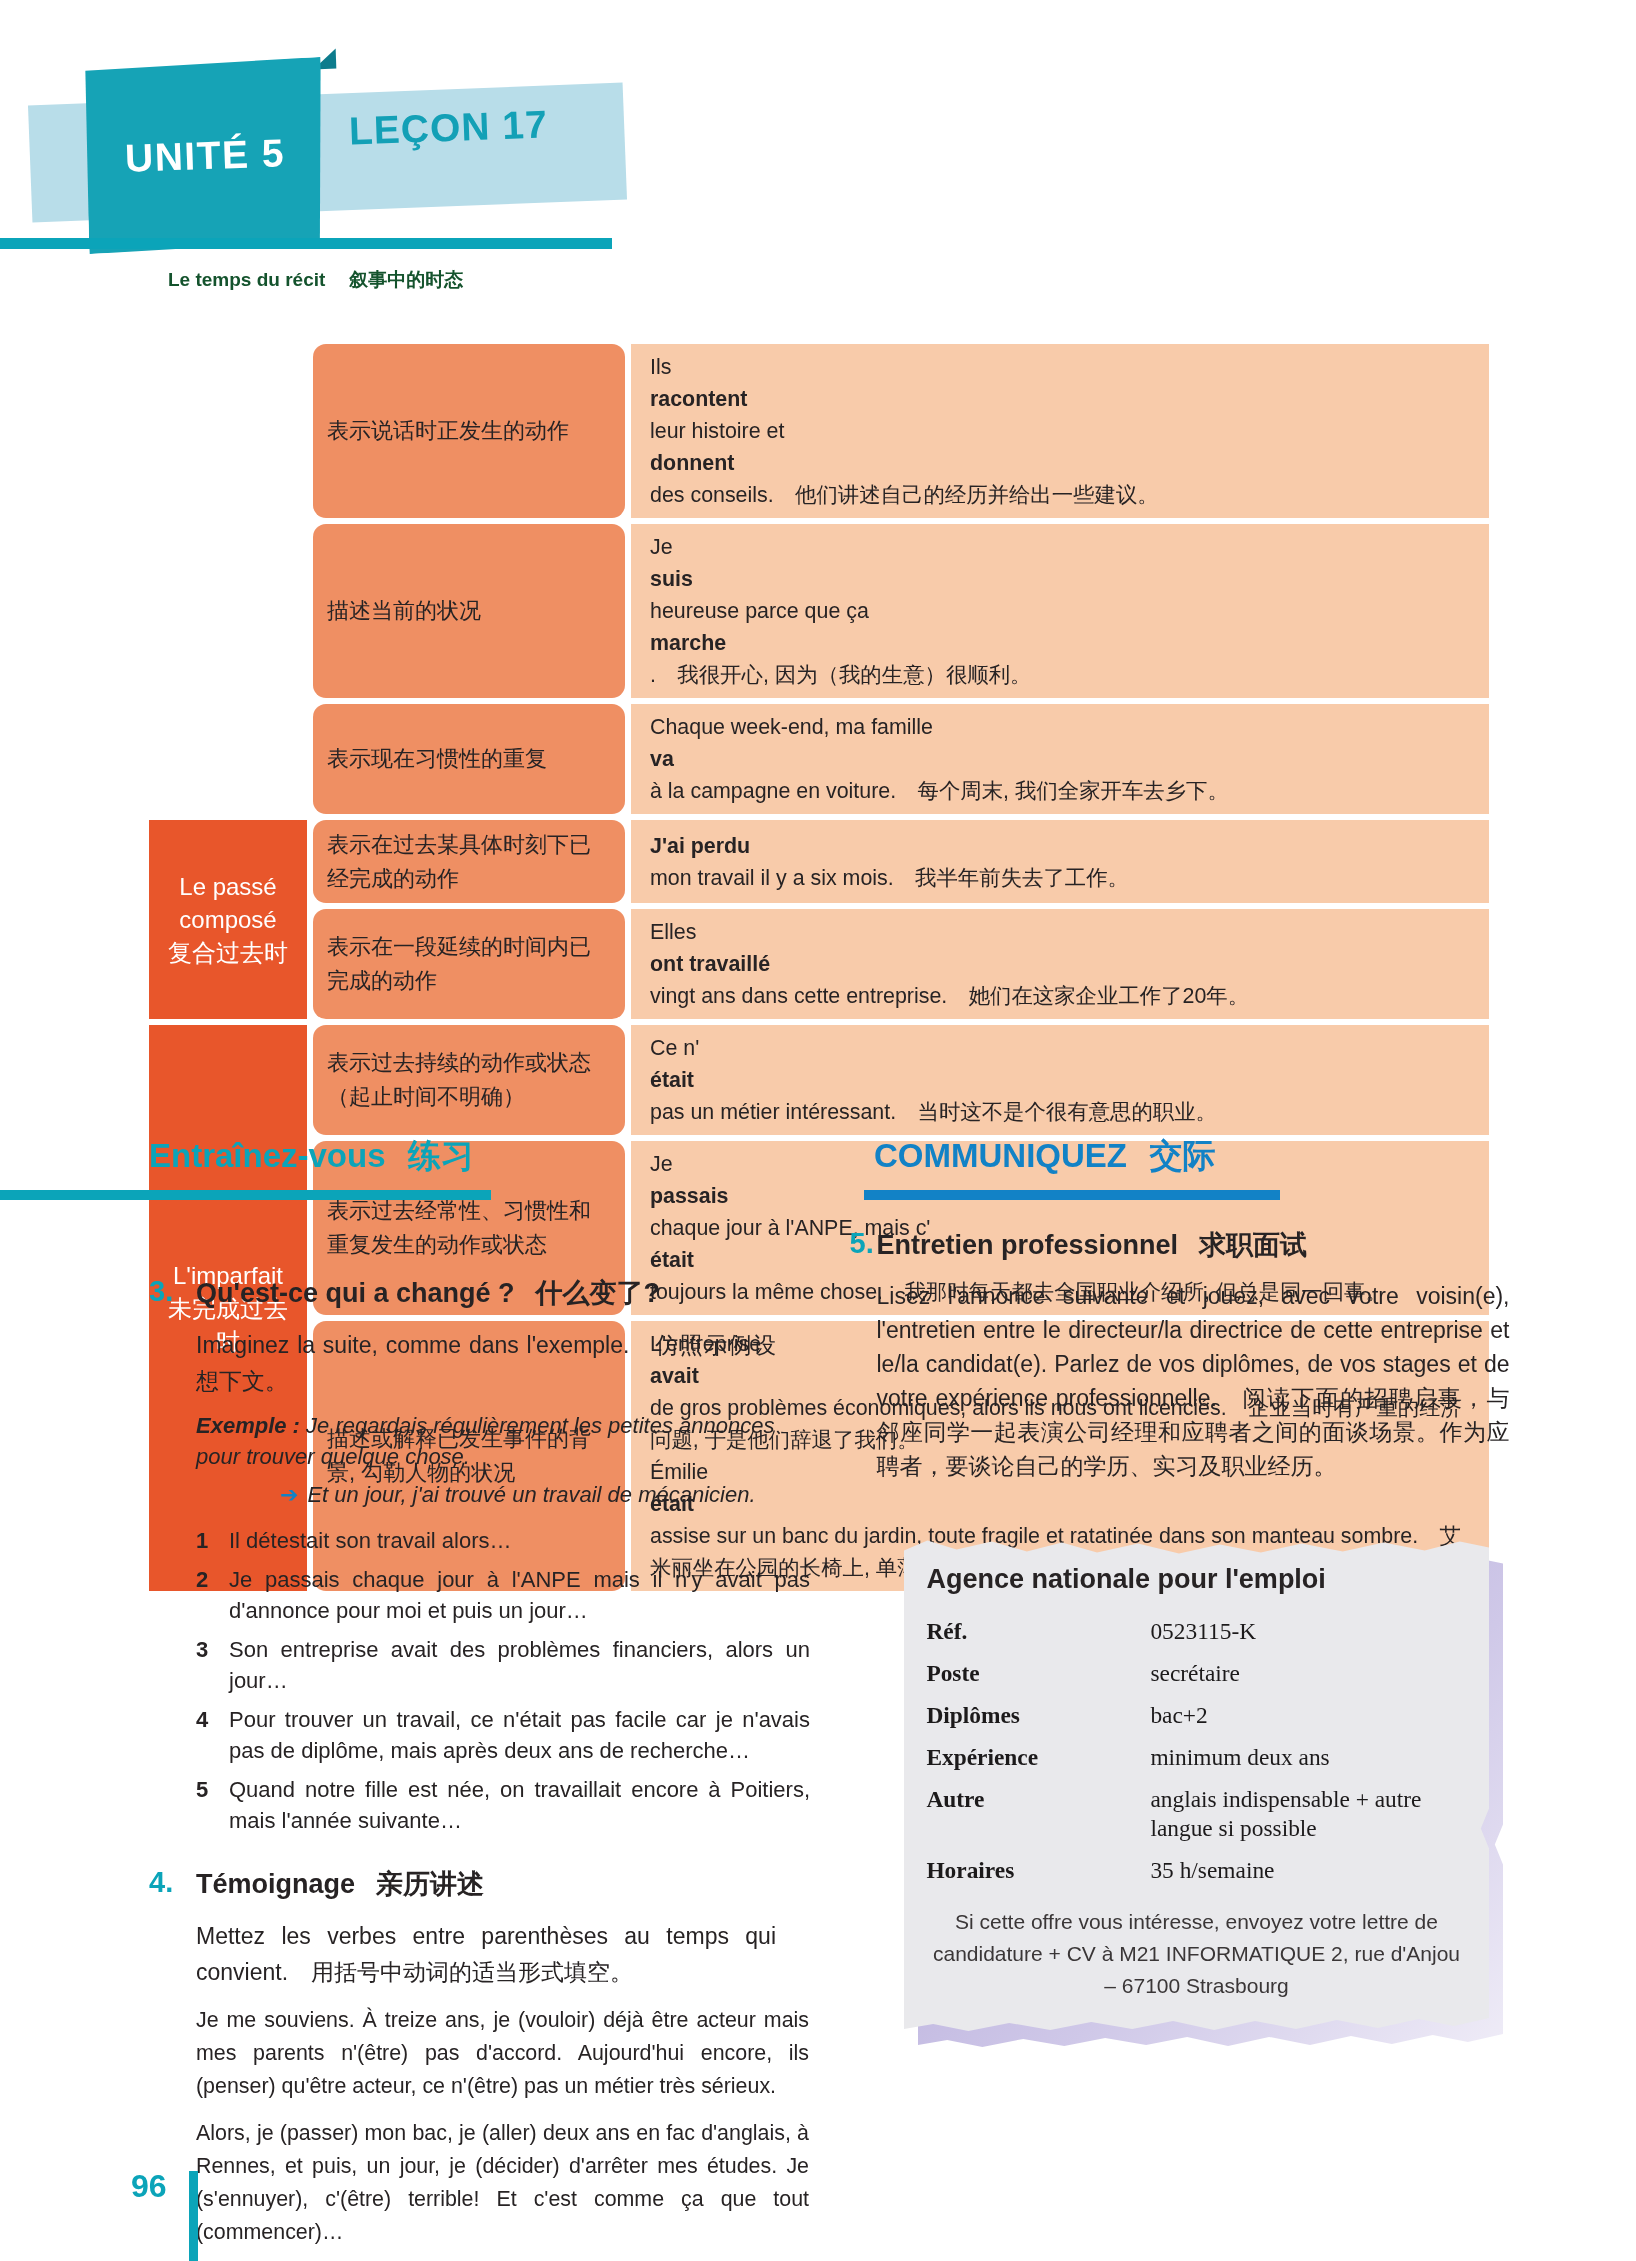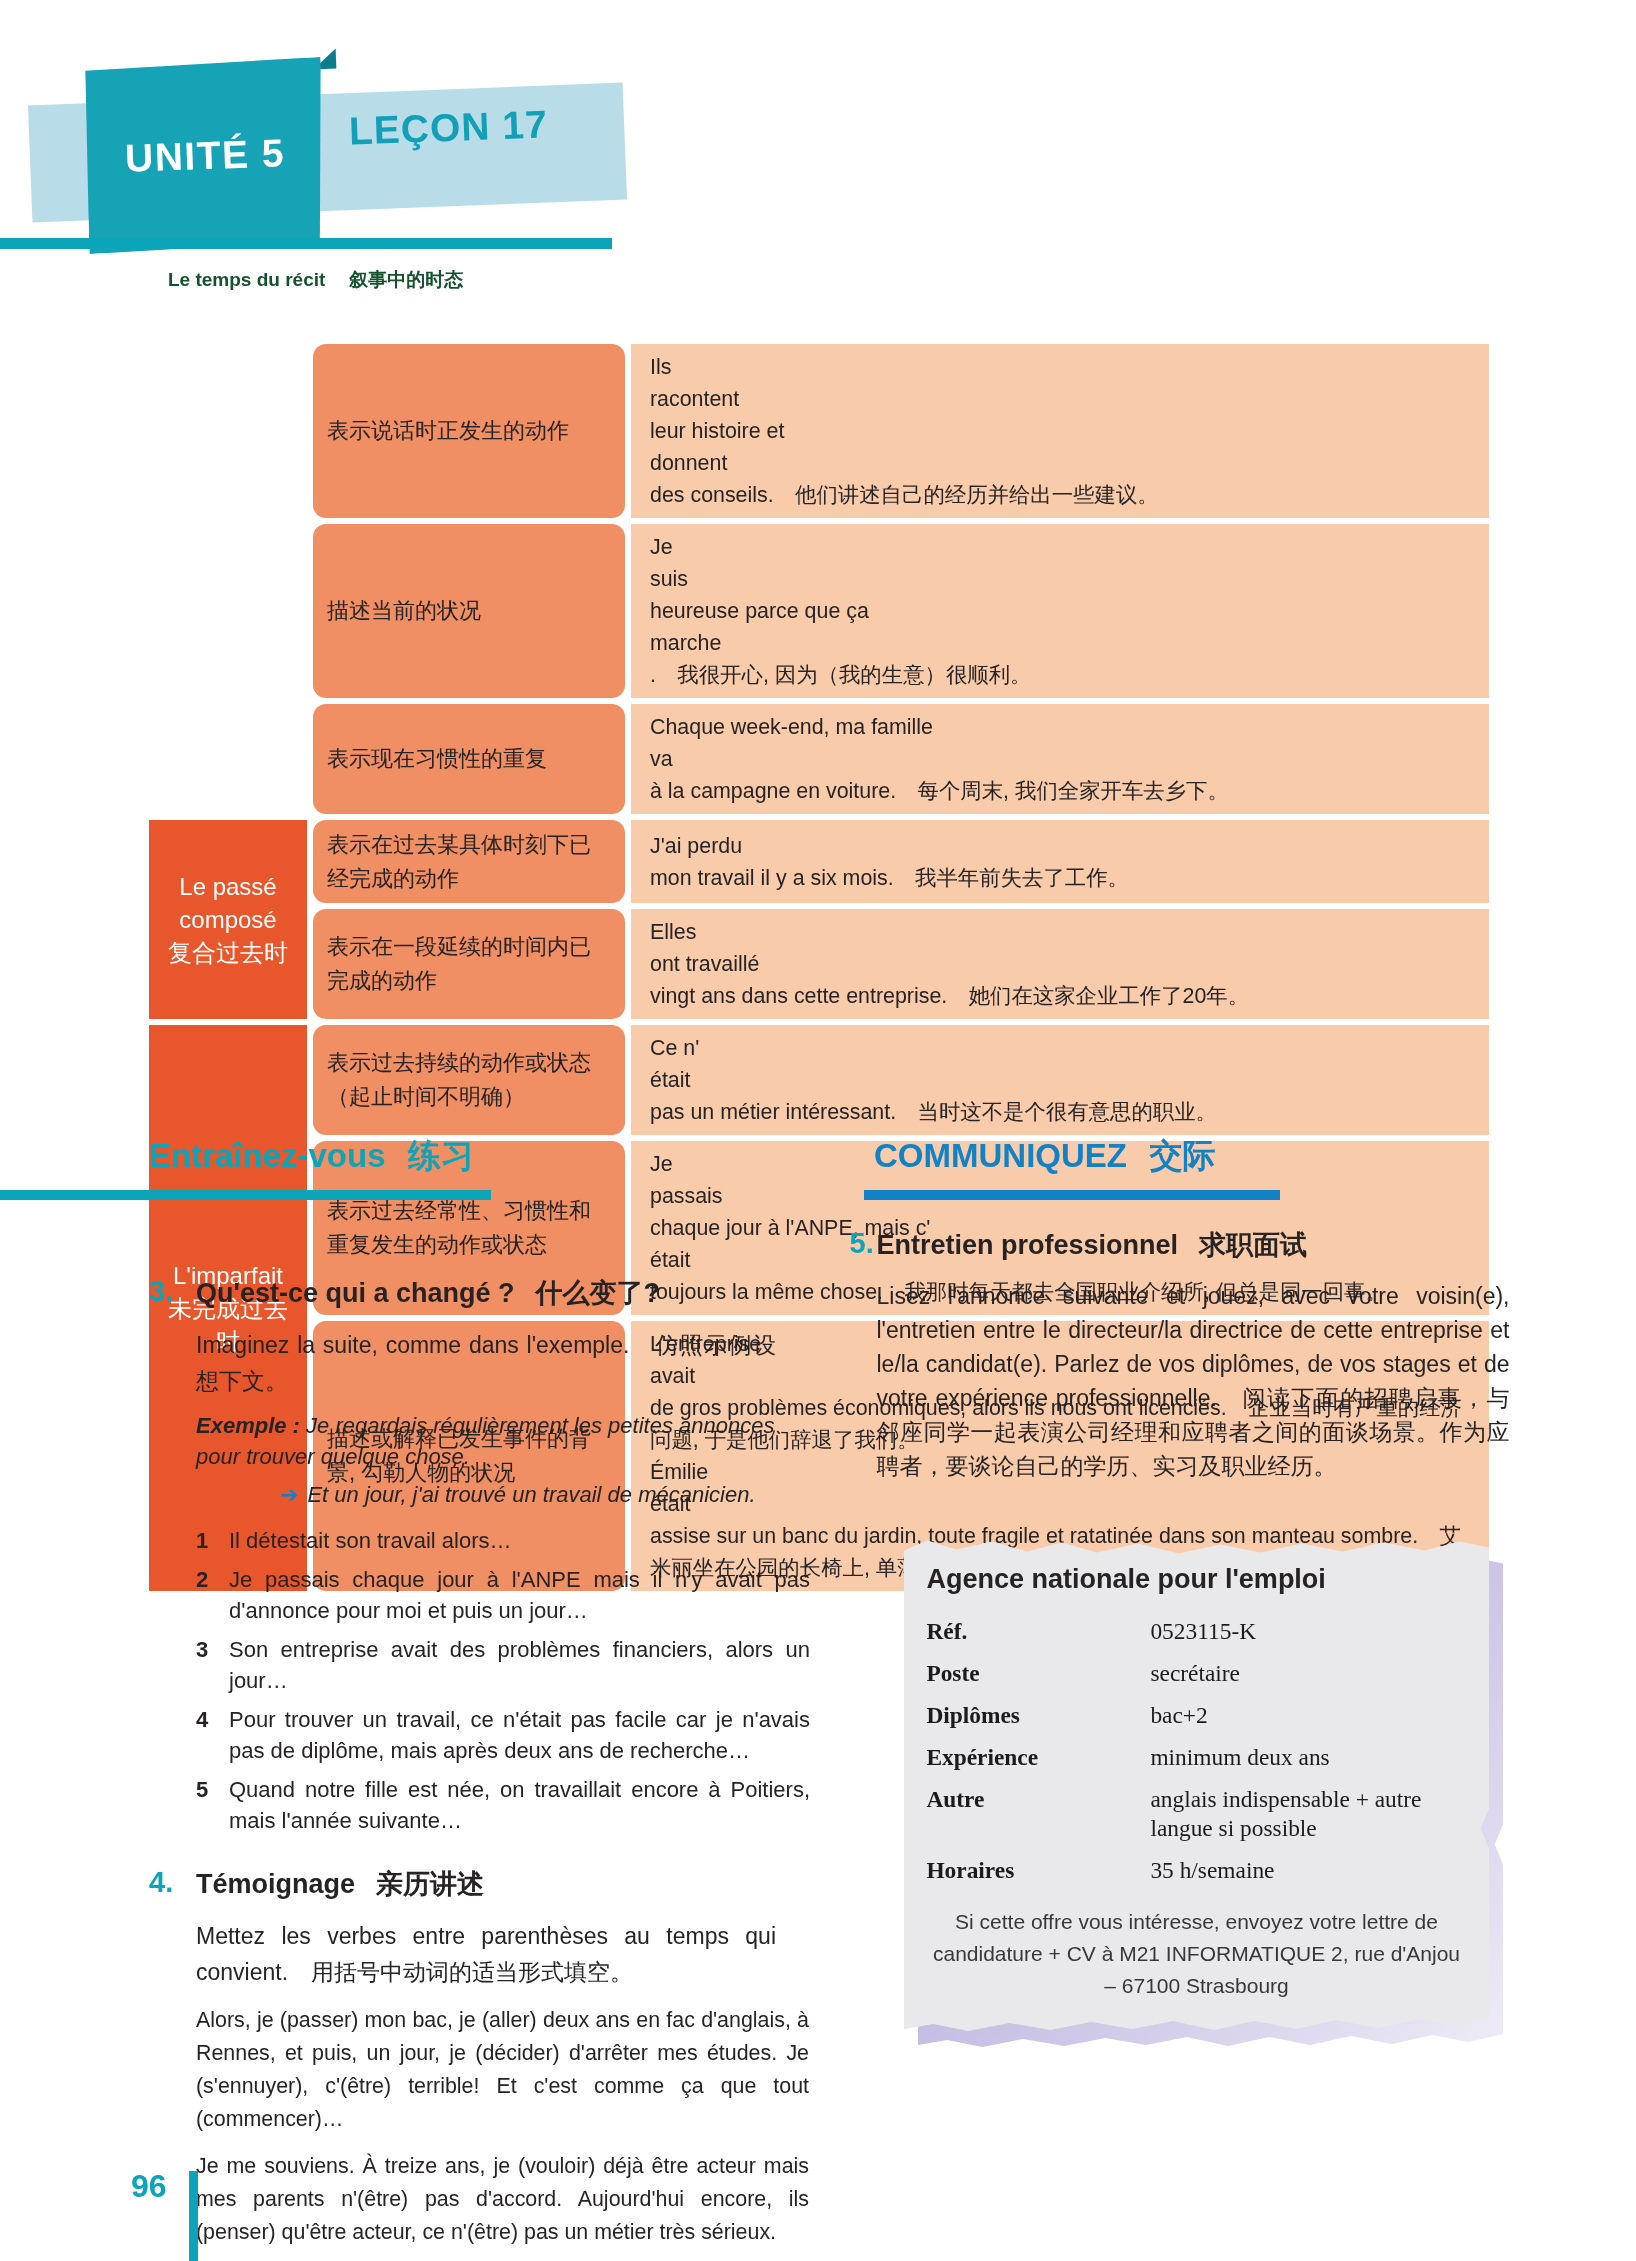--- a/index.html
+++ b/index.html
@@ -34,21 +34,21 @@
                                  minmax(83px,auto) minmax(78px,auto) minmax(76px,auto)
                                  minmax(75px,auto) minmax(144px,auto);
               gap:6px;background:#ffffff;}
   .tense{background:#e8562b;color:#ffffff;display:flex;flex-direction:column;justify-content:center;
          align-items:center;text-align:center;font-size:24px;line-height:33px;padding:6px 10px;grid-column:1;}
   .t1{grid-row:1 / span 3;} .t2{grid-row:4 / span 2;text-align:center;} .t3{grid-row:6 / span 3;}
   .desc{background:#ef8f63;color:#272324;font-size:22px;line-height:34px;padding:7px 14px;
         display:flex;align-items:center;grid-column:2;border-radius:13px;}
   .exm{background:#f8cbaa;color:#272324;font-size:21.4px;line-height:32px;padding:7px 19px 7px 19px;
        display:flex;flex-direction:column;justify-content:center;grid-column:3;}
-  .exm b{font-weight:400;}
+  .exm b{font-weight:700;}
   .r1{grid-row:1}.r2{grid-row:2}.r3{grid-row:3}.r4{grid-row:4}
   .r5{grid-row:5}.r6{grid-row:6}.r7{grid-row:7}.r8{grid-row:8}
 
   
   .col-left{position:absolute;left:0;top:1121px;width:827px;}
   .col-right{position:absolute;left:847px;top:1121px;width:790px;}
 
   .sec-head{margin:12.5px 0 0 149px;font-size:33px;font-weight:700;color:#0ba4b9;}
   .sec-head .zh{margin-left:22.4px;}
   .sec-head.blue, .sec-head.blue .zh{color:#1282c6;margin-left:27px;}
@@ -182,22 +182,22 @@
           </li>
       </ol>
     </div>
 
     <div class="exercise ex4">
       <span class="ex-num">4.</span>
       <div class="ex-head">
         <span>Témoignage</span><span class="zh">亲历讲述</span>
       </div>
       <p class="instruction">Mettez les verbes entre parenthèses au temps qui convient.　用括号中动词的适当形式填空。</p>
+      <p class="ex-para">Je me souviens. À treize ans, je (vouloir) déjà être acteur mais mes parents n'(être) pas d'accord. Aujourd'hui encore, ils (penser) qu'être acteur, ce n'(être) pas un métier très sérieux.</p>
       <p class="ex-para">Alors, je (passer) mon bac, je (aller) deux ans en fac d'anglais, à Rennes, et puis, un jour, je (décider) d'arrêter mes études. Je (s'ennuyer), c'(être) terrible! Et c'est comme ça que tout (commencer)…</p>
-      <p class="ex-para">Je me souviens. À treize ans, je (vouloir) déjà être acteur mais mes parents n'(être) pas d'accord. Aujourd'hui encore, ils (penser) qu'être acteur, ce n'(être) pas un métier très sérieux.</p>
     </div>
   </div>
 
   <div class="col-right">
     <div class="sec-head blue">
       <span>COMMUNIQUEZ</span><span class="zh">交际</span>
     </div>
     <div class="sec-rule blue"></div>
 
     <div class="exercise">

